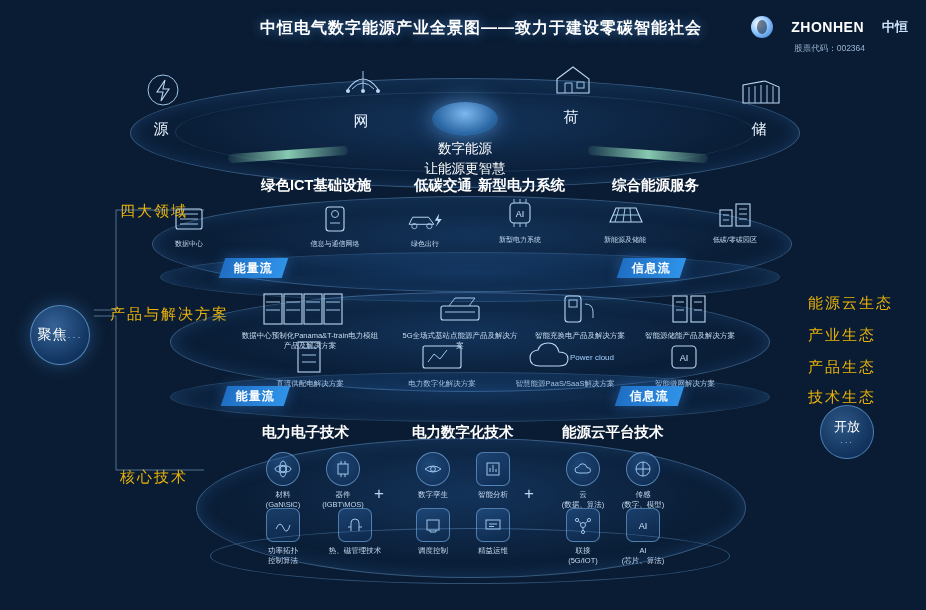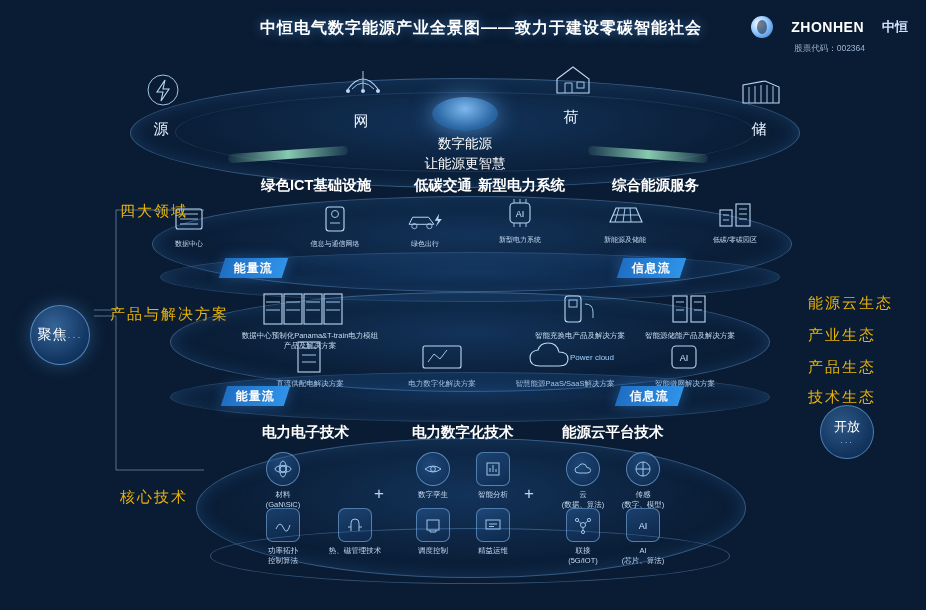--- a/index.html
+++ b/index.html
@@ -54,21 +54,21 @@
   
   .syl { text-align: center; width: 90px; }
   .syl .glyph {
     width: 54px; height: 48px; margin: 0 auto 4px;
     display: flex; align-items: center; justify-content: center;
   }
   .syl .lbl { font-size: 15px; color: #eaf3ff; letter-spacing: 4px; }
 
   .core-bubble {
     left: 395px; top: 92px; width: 140px; height: 86px;
-    display: flex; flex-direction: column; align-items: center; justify-content: center;
+    display: flex; flex-direction: column; align-items: center; justify-content: flex-end;
     text-align: center;
   }
   .core-ball {
     width: 66px; height: 34px; border-radius: 50%;
     background: radial-gradient(ellipse at 50% 35%, #7fb8ef 0%, #2e6ba8 60%, #1b4576 100%);
     box-shadow: 0 0 22px rgba(110,180,255,.6);
     margin-bottom: 4px;
   }
   .core-t1 { font-size: 13.5px; color: #ffffff; }
   .core-t2 { font-size: 13.5px; color: #ffffff; margin-top: 2px; }
@@ -297,21 +297,21 @@
         <rect x="8" y="12" width="12" height="16" class="st"></rect>
         <rect x="24" y="6" width="14" height="22" class="st"></rect>
         <path class="st2" d="M27 11h8M27 16h8M27 21h8M11 17h6M11 22h6"></path>
       </svg>
     </div>
     <div class="cap">低碳/零碳园区</div>
   </div>
 
   <div class="abs side-label" style="left:120px; top:202px;">四大领域</div>
   <div class="abs side-label" style="left:110px; top:305px; font-size:15px;">产品与解决方案</div>
-  <div class="abs side-label" style="left:120px; top:468px;margin-top:20px;">核心技术</div>
+  <div class="abs side-label" style="left:120px; top:468px;">核心技术</div>
 
   <div class="abs focus-ball">
     <div class="t">聚焦</div>
     <div class="dots">···</div>
   </div>
 
   <svg class="abs" style="left:86px; top:198px;" width="130" height="290">
     <path d="M8 112 L30 112 L30 12 L118 12" class="st2" opacity=".5"></path>
     <path d="M8 118 L30 118 L30 272 L118 272" class="st2" opacity=".5"></path>
   </svg>
@@ -342,20 +342,30 @@
         <rect x="14" y="6" width="18" height="30" class="st"></rect>
         <rect x="34" y="6" width="18" height="30" class="st"></rect>
         <rect x="54" y="6" width="18" height="30" class="st"></rect>
         <rect x="74" y="6" width="18" height="30" class="st"></rect>
         <path class="st2" d="M16 14h14M36 14h14M56 14h14M76 14h14M16 22h14M36 22h14M56 22h14M76 22h14"></path>
       </svg>
     </div>
     <div class="cap">数据中心预制化Panama&amp;T-train电力模组产品及解决方案</div>
   </div>
 
+  <div class="abs chip" style="left:400px; top:288px; width:120px;">
+    <div class="art">
+      <svg width="90" height="40" viewBox="0 0 90 40">
+        <rect x="26" y="18" width="38" height="14" rx="2" class="st"></rect>
+        <path class="st2" d="M30 24h30"></path>
+        <path class="st2" d="M34 18 L40 10 H60 L54 18"></path>
+      </svg>
+    </div>
+    <div class="cap">5G全场式基站点能源产品及解决方案</div>
+  </div>
 
   <div class="abs chip" style="left:520px; top:288px; width:120px;">
     <div class="art">
       <svg width="90" height="40" viewBox="0 0 90 40">
         <rect x="30" y="8" width="16" height="26" rx="3" class="st"></rect>
         <rect x="34" y="12" width="8" height="7" class="st2"></rect>
         <path class="st2" d="M50 16 q8 0 8 8 v6"></path>
       </svg>
     </div>
     <div class="cap">智能充换电产品及解决方案</div>
@@ -429,20 +439,30 @@
   <div class="abs tech" style="left:252px; top:452px;">
     <div class="ring">
       <svg width="20" height="20" viewBox="0 0 20 20">
           <circle cx="10" cy="10" r="3" class="st2"></circle>
           <ellipse cx="10" cy="10" rx="8" ry="3.4" class="st2"></ellipse>
           <ellipse cx="10" cy="10" rx="3.4" ry="8" class="st2"></ellipse>
         </svg>
     </div>
     <div class="cap" style="white-space:pre-line">材料
 (GaN\SiC)</div>
+  </div>
+  <div class="abs tech" style="left:312px; top:452px;">
+    <div class="ring">
+      <svg width="20" height="20" viewBox="0 0 20 20">
+          <rect x="5" y="5" width="10" height="10" class="st2"></rect>
+          <path class="st2" d="M8 5V2M12 5V2M8 15v3M12 15v3"></path>
+        </svg>
+    </div>
+    <div class="cap" style="white-space:pre-line">器件
+(IGBT\MOS)</div>
   </div>
   <div class="abs tech" style="left:252px; top:508px;">
     <div class="sq">
       <svg width="20" height="20" viewBox="0 0 20 20">
           <path class="st2" d="M3 14 q4 -10 8 0 q3 6 6 -4"></path>
         </svg>
     </div>
     <div class="cap" style="white-space:pre-line">功率拓扑
 控制算法</div>
   </div>

